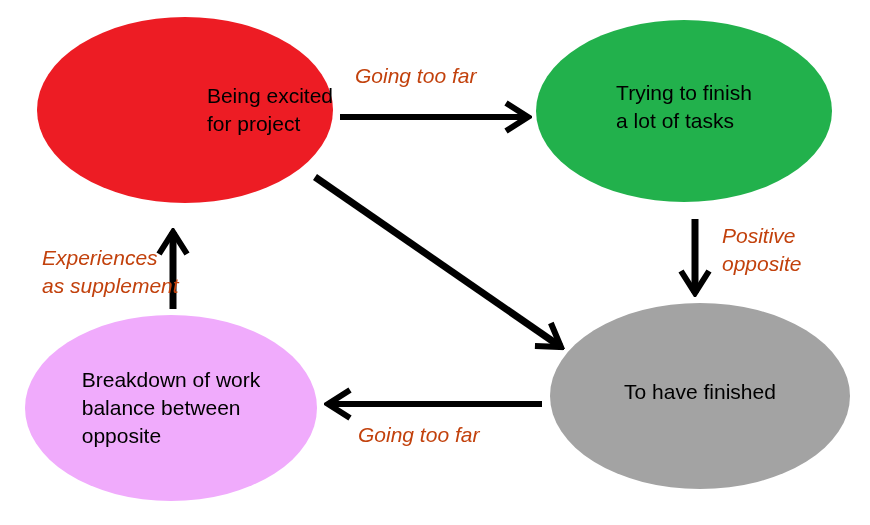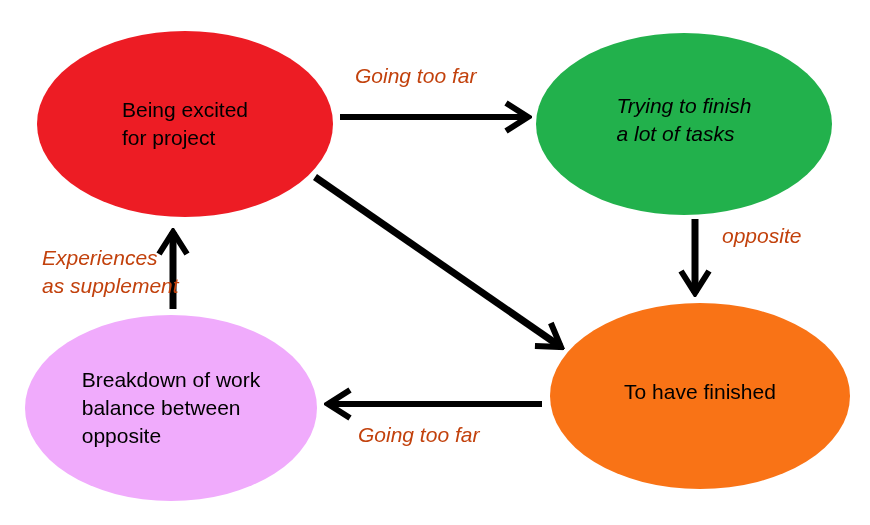--- a/index.html
+++ b/index.html
@@ -22,22 +22,22 @@
     display: flex;
     align-items: center;
     justify-content: center;
   }
   .node-text {
     font-size: 21px;
     line-height: 28px;
     text-align: left;
     color: #000000;
   }
-  .node-red    { left: 37px;  top: 31px;  width: 296px; height: 186px; }
-  .node-green  { left: 536px; top: 33px;  width: 296px; height: 182px; font-style: italic; }
+  .node-red    { left: 37px;  top: 17px;  width: 296px; height: 186px; justify-content: flex-end; }
+  .node-green  { left: 536px; top: 20px;  width: 296px; height: 182px; }
   .node-yellow { left: 25px;  top: 315px; width: 292px; height: 186px; }
   .node-blue   { left: 550px; top: 303px; width: 300px; height: 186px; }
   .node-green .node-text { transform: translateY(-4px); }
   .node-blue  .node-text { transform: translateY(-4px); }
 
   .edge-label {
     position: absolute;
     font-style: italic;
     font-size: 21px;
     line-height: 28px;
@@ -90,31 +90,32 @@
   </div>
 
   <div class="node node-yellow" style="background: #f0abfc;">
     <div class="node-text">
       <div>Breakdown of work</div>
       <div>balance between</div>
       <div>opposite</div>
     </div>
   </div>
 
-  <div class="node node-blue" style="background: #f97316;">
+  <div class="node node-blue" style="background: #a3a3a3;">
     <div class="node-text">
       <div>To have finished</div>
     </div>
   </div>
 
   <div class="edge-label lbl-red-to-green">
     <div>Going too far</div>
   </div>
 
   <div class="edge-label lbl-green-to-blue">
+    <div>Positive</div>
     <div>opposite</div>
   </div>
 
 
   <div class="edge-label lbl-blue-to-yellow">
     <div>Going too far</div>
   </div>
 
   <div class="edge-label lbl-yellow-to-red">
     <div>Experiences</div>

